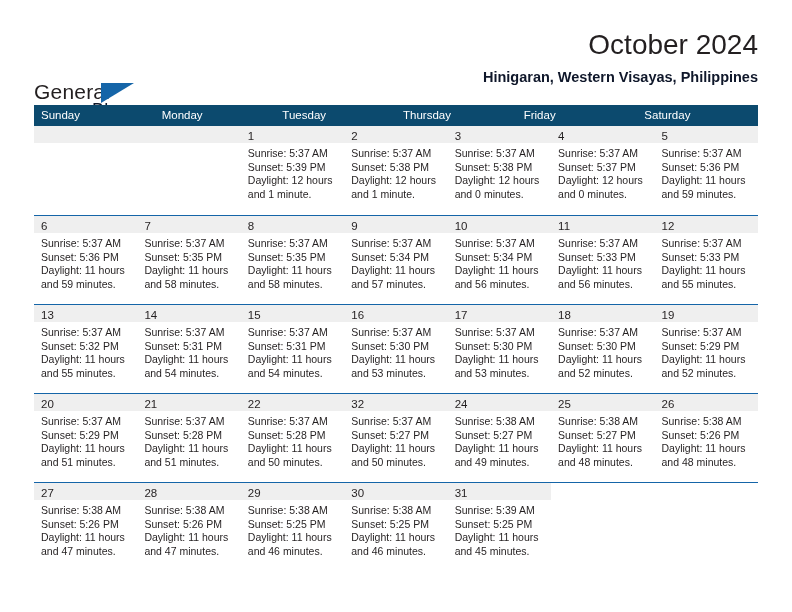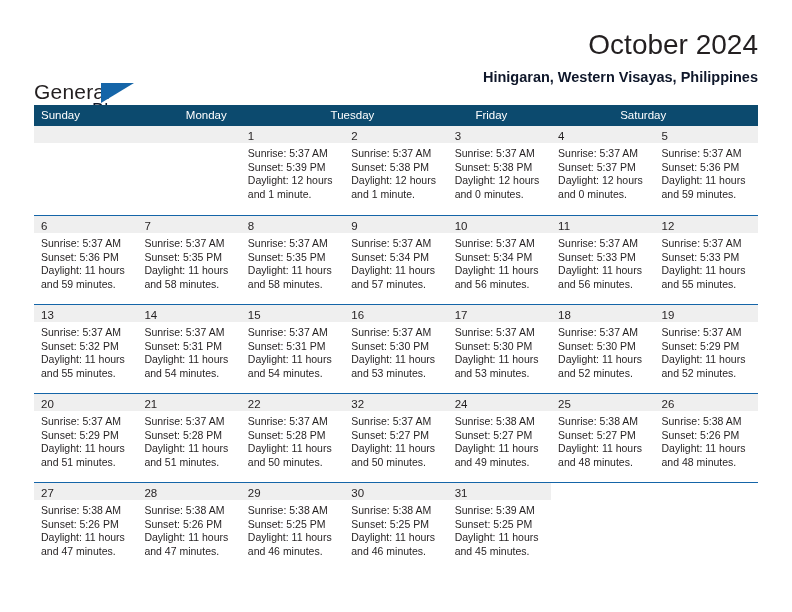--- a/index.html
+++ b/index.html
@@ -166,20 +166,21 @@
       <div class="location">Hinigaran, Western Visayas, Philippines</div>
     </div>
 
   </div>
 
   <div class="calendar">
     <div class="weekday-row" id="weekday-row">
         <div class="weekday">Sunday</div>
         <div class="weekday">Monday</div>
         <div class="weekday">Tuesday</div>
+        <div class="weekday">Thursday</div>
         <div class="weekday">Friday</div>
         <div class="weekday">Saturday</div>
       </div>
     <div id="weeks-container">
         <div class="week-row first">
           <div class="day-cell empty">
             <div class="day-num-band"><span class="day-num"></span></div>
           </div>
           <div class="day-cell empty">
             <div class="day-num-band"><span class="day-num"></span></div>

